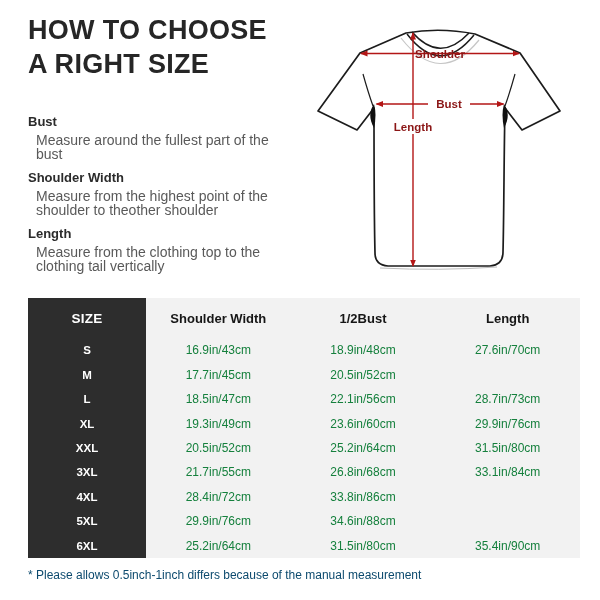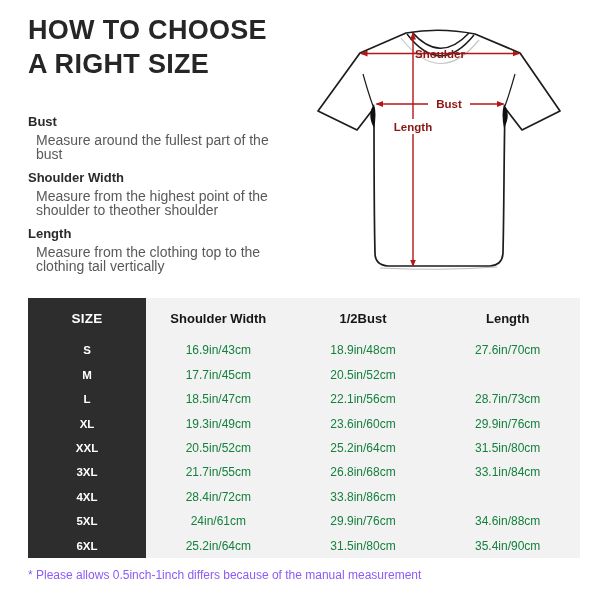--- a/index.html
+++ b/index.html
@@ -41,21 +41,21 @@
   .dark-col{position:absolute;left:0;top:0;width:118px;height:100%;background:var(--table-dark,#2d2d2d);}
   .thead,.trow{position:relative;display:grid;grid-template-columns:118px 1fr 1fr 1fr;align-items:center;}
   .thead{height:40px;}
   .tbody{position:relative;display:flex;flex-direction:column;height:220px;}
   .trow{flex:1;}
   .tcell{text-align:center;font-size:12px;color:#15803d;}
   .thead .tcell{font-size:13px;font-weight:700;color:#161616;}
   .size-cell{color:#fff !important;font-weight:700;font-size:11.5px;}
   .thead .size-cell{font-size:13.5px;letter-spacing:.3px;}
   
-  .footnote{position:absolute;left:28px;top:568px;font-size:12px;color:#8b5cf6;}
+  .footnote{position:absolute;left:28px;top:568px;font-size:12px;color:#0c4a6e;}
 </style>
 </head>
 <body style="--diagram-label: #8b1616; --diagram-arrow: #b31616; --table-dark: #2d2d2d; --table-light: #f2f2f2; --title-ink: #262626; --body-ink: #595959;">
 
 <div class="page">
 
   <div class="title">
     <div>HOW TO CHOOSE</div>
     <div>A RIGHT SIZE</div>
   </div>
@@ -167,21 +167,20 @@
           <div class="tcell">26.8in/68cm</div>
           <div class="tcell">33.1in/84cm</div>
         </div>
         <div class="trow">
           <div class="tcell size-cell">4XL</div>
           <div class="tcell">28.4in/72cm</div>
           <div class="tcell">33.8in/86cm</div>
         </div>
         <div class="trow">
           <div class="tcell size-cell">5XL</div>
-          <div class="tcell">24in/61cm</div>
           <div class="tcell">29.9in/76cm</div>
           <div class="tcell">34.6in/88cm</div>
         </div>
         <div class="trow">
           <div class="tcell size-cell">6XL</div>
           <div class="tcell">25.2in/64cm</div>
           <div class="tcell">31.5in/80cm</div>
           <div class="tcell">35.4in/90cm</div>
         </div>
       </div>

